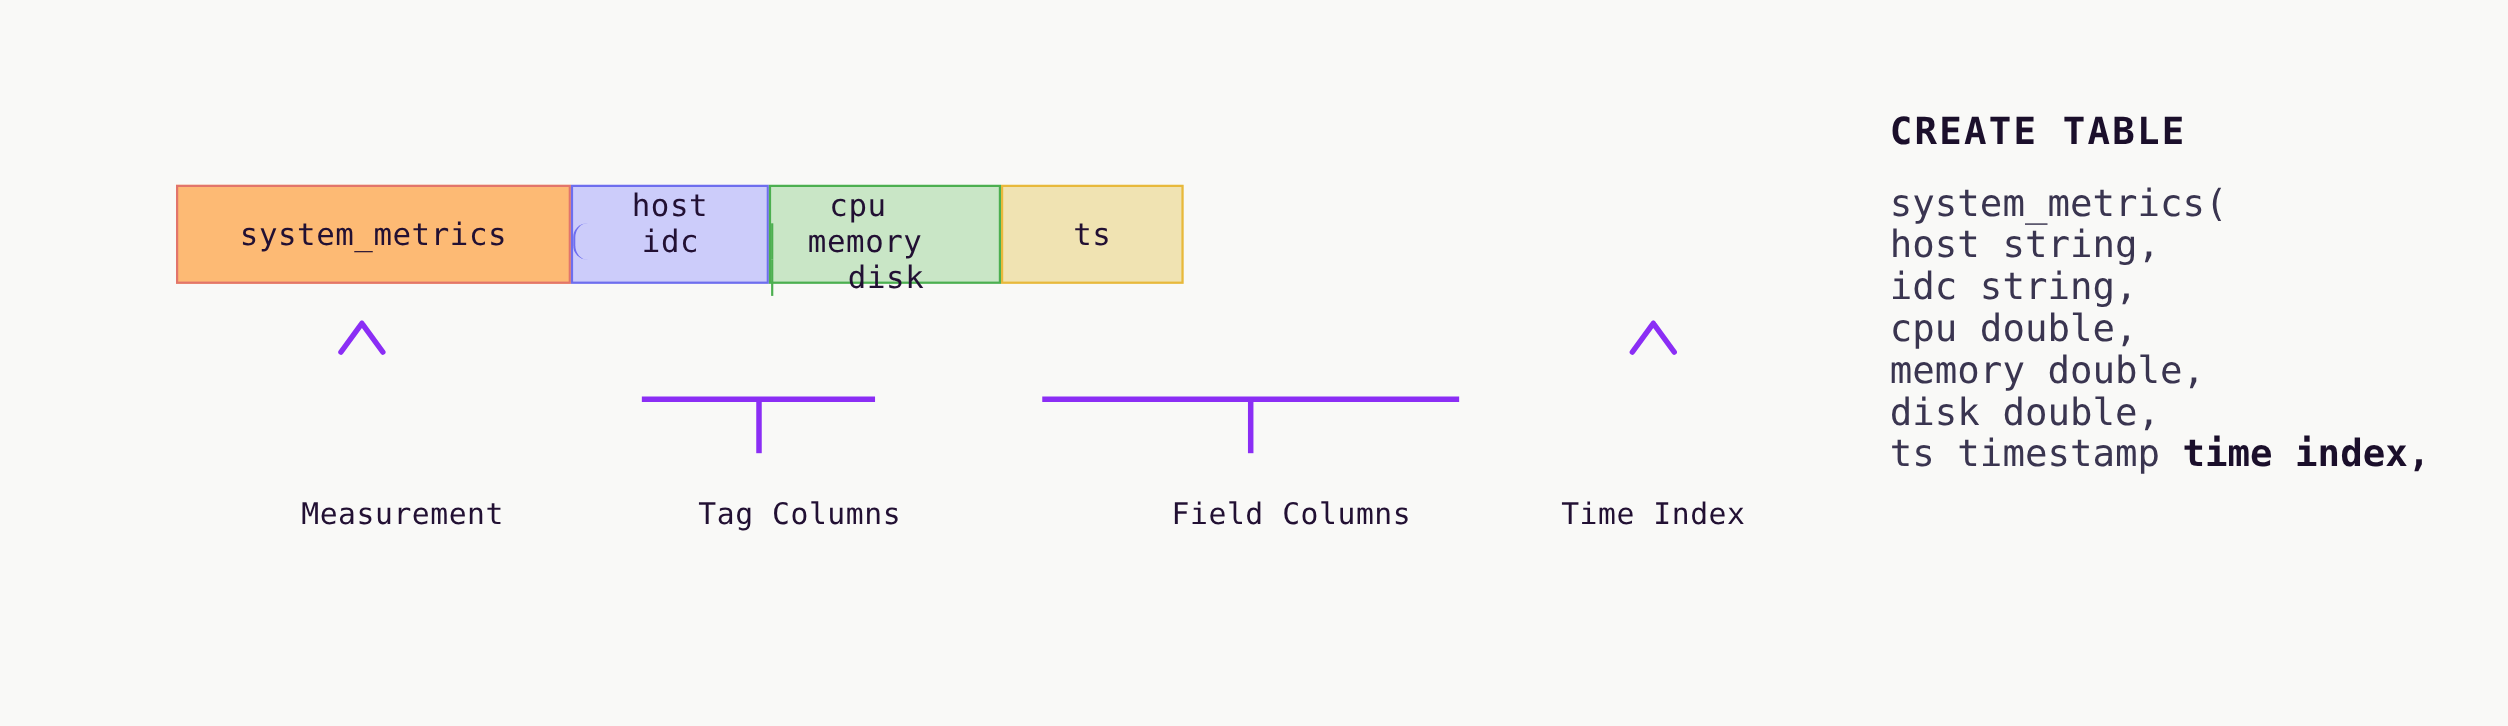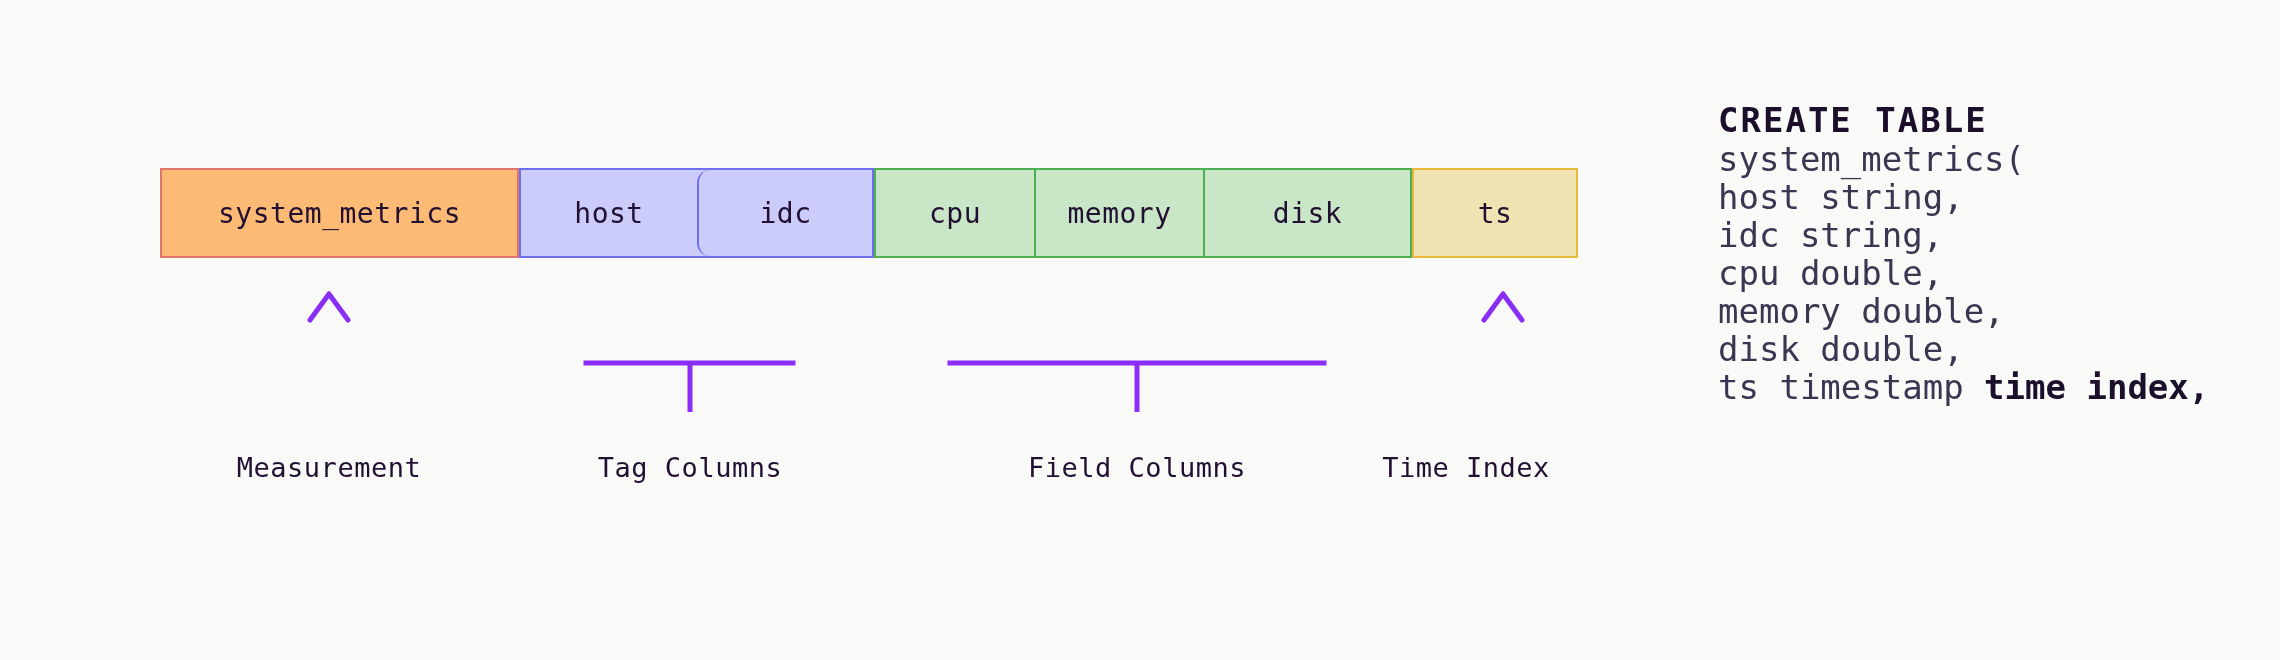--- a/index.html
+++ b/index.html
@@ -29,22 +29,22 @@
     display: flex;
     align-items: stretch;
   }
   .group {
     display: flex;
     align-items: stretch;
     box-sizing: border-box;
     border: 2px solid #000;
   }
   .group.measurement { border-color: #E2756B; background: #fdba74; }
-  .group.tag         { border-color: #6E6EEE; background: #CCCCFA; }
-  .group.field       { border-color: #4CAF50; background: #C9E6C6; }
+  .group.tag         { border-color: #6E6EEE; background: #CCCCFA; flex-direction: column; }
+  .group.field       { border-color: #4CAF50; background: #C9E6C6; flex-direction: column; }
   .group.time        { border-color: #E8B93B; background: #F0E3B2; }
 
   .cell {
     box-sizing: border-box;
     display: flex;
     align-items: center;
     justify-content: center;
     font-size: 28px;
     color: #221033;
     letter-spacing: 0.5px;
@@ -75,34 +75,36 @@
 
   
   .axis-label {
     position: absolute;
     top: 452px;
     font-size: 27px;
     color: #221033;
     white-space: nowrap;
     transform: translateX(-50%);
     letter-spacing: 0.5px;
+    margin-left: 37px;
   }
 
   
   #code-panel {
     position: absolute;
     left: 1718px;
     top: 100px;
     width: 540px;
   }
   #code-title {
     font-size: 34px;
     font-weight: bold;
     color: #1B0F2B;
     letter-spacing: 2px;
+    margin-bottom: 26px;
     white-space: nowrap;
   }
   #code-body {
     font-size: 34px;
     line-height: 38px;
     color: #3A3550;
     white-space: nowrap;
   }
   #code-body .kw { font-weight: bold; color: #1B0F2B; }
 </style>

